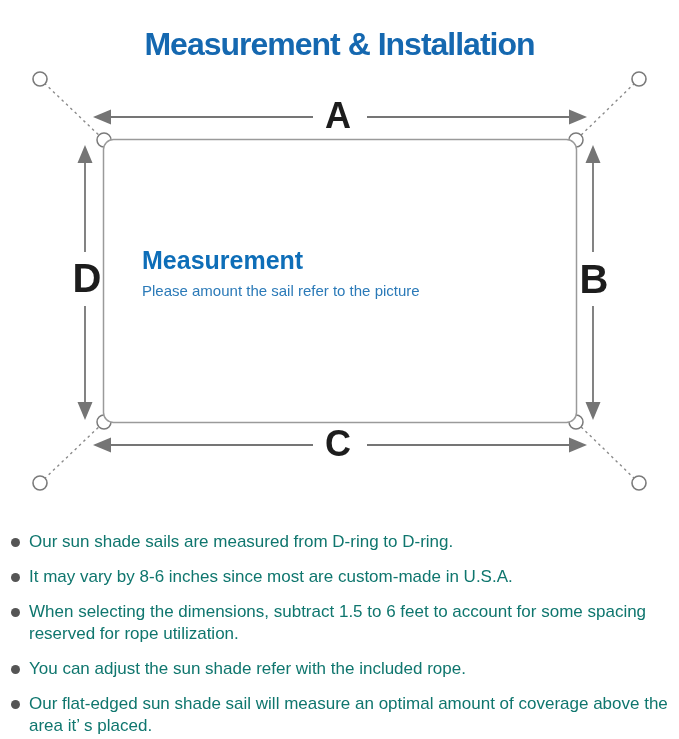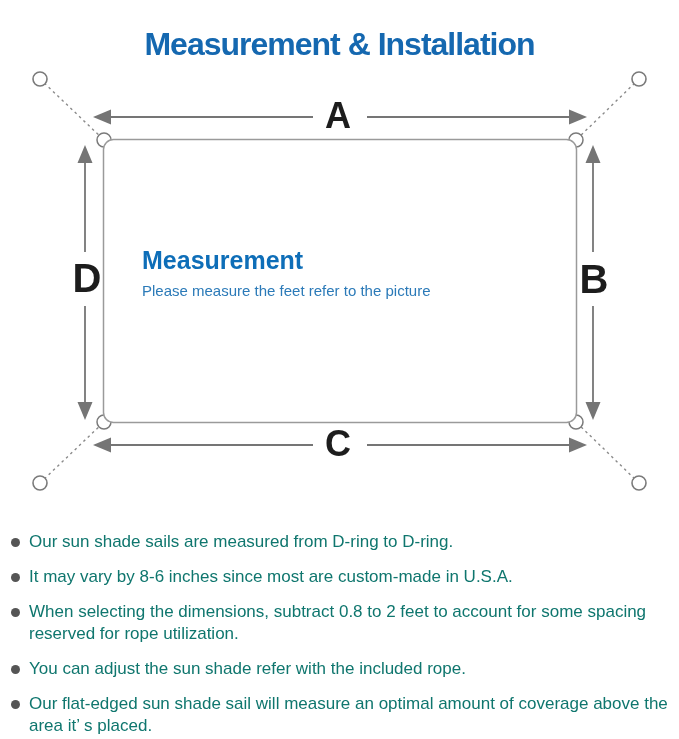--- a/index.html
+++ b/index.html
@@ -103,36 +103,36 @@
       </g>
     </svg>
 
     <div class="dim-label dim-a" style="left:338px; top:116px;">A</div>
     <div class="dim-label dim-b" style="left:594px; top:279px;">B</div>
     <div class="dim-label dim-c" style="left:338px; top:444px;">C</div>
     <div class="dim-label dim-d" style="left:87px; top:278px;">D</div>
 
     <div class="center-text">
       <div class="center-title">Measurement</div>
-      <div class="center-subtitle">Please measure the feet refer to the picture</div>
+      <div class="center-subtitle">Please amount the sail refer to the picture</div>
     </div>
   </div>
 
   <ul class="bullet-list">
     <li class="bullet-item">
       <span class="bullet-dot"></span>
       <span class="bullet-text">Our sun shade sails are measured from D-ring to D-ring.</span>
     </li>
     <li class="bullet-item">
       <span class="bullet-dot"></span>
       <span class="bullet-text">It may vary by 8-6 inches since most are custom-made in U.S.A.</span>
     </li>
     <li class="bullet-item">
       <span class="bullet-dot"></span>
-      <span class="bullet-text">When selecting the dimensions, subtract 0.8 to 2 feet to account for some spacing reserved for rope utilization.</span>
+      <span class="bullet-text">When selecting the dimensions, subtract 1.5 to 6 feet to account for some spacing reserved for rope utilization.</span>
     </li>
     <li class="bullet-item">
       <span class="bullet-dot"></span>
       <span class="bullet-text">You can adjust the sun shade refer with the included rope.</span>
     </li>
     <li class="bullet-item">
       <span class="bullet-dot"></span>
       <span class="bullet-text">Our flat-edged sun shade sail will measure an optimal amount of coverage above the area it’ s placed.</span>
     </li>
   </ul>

